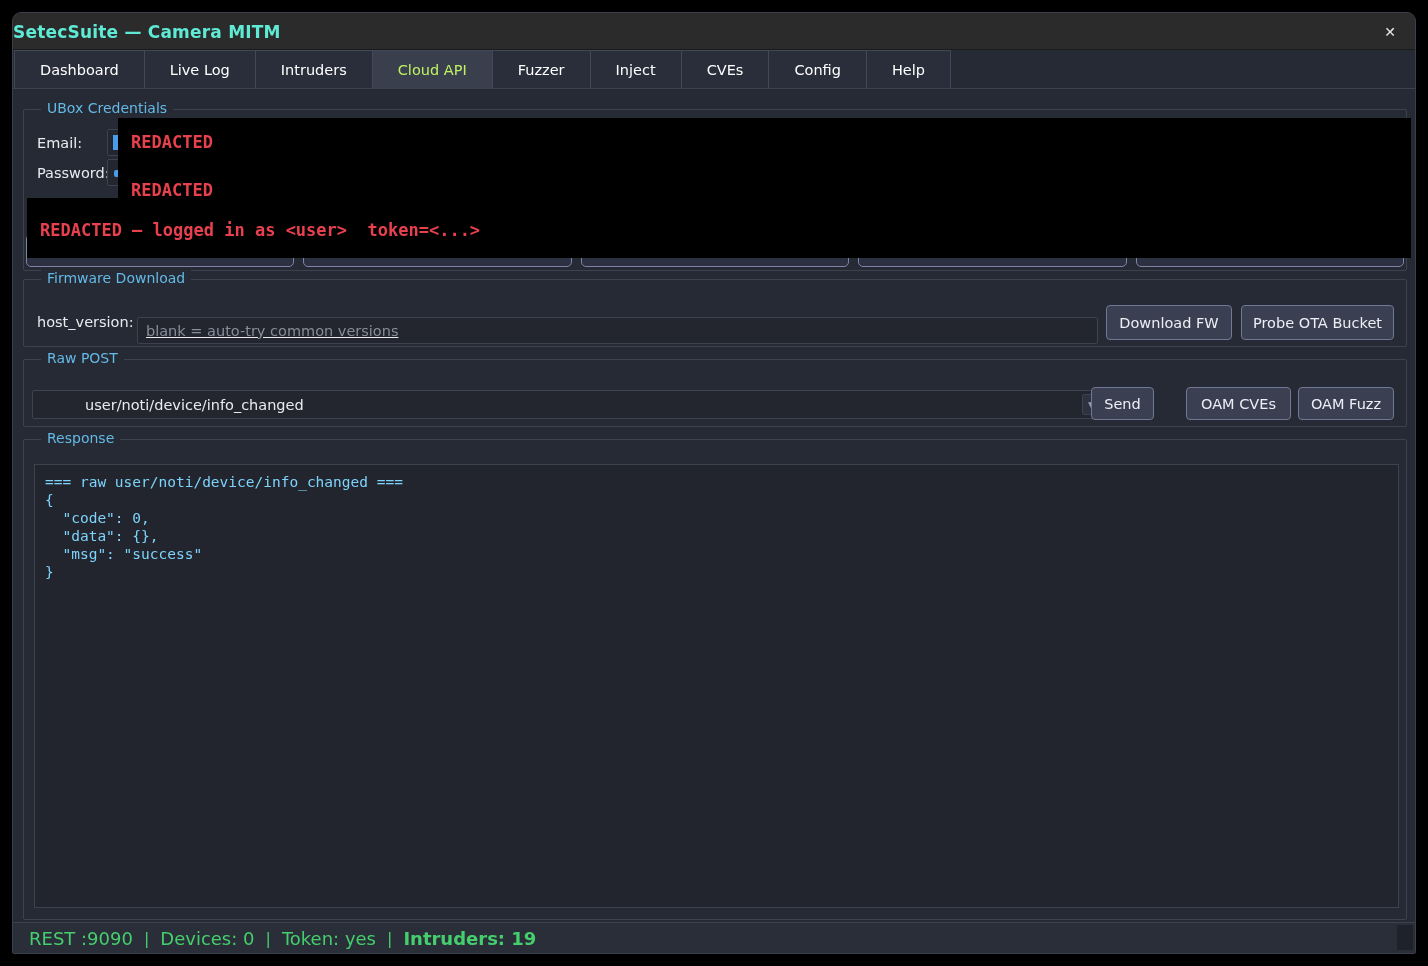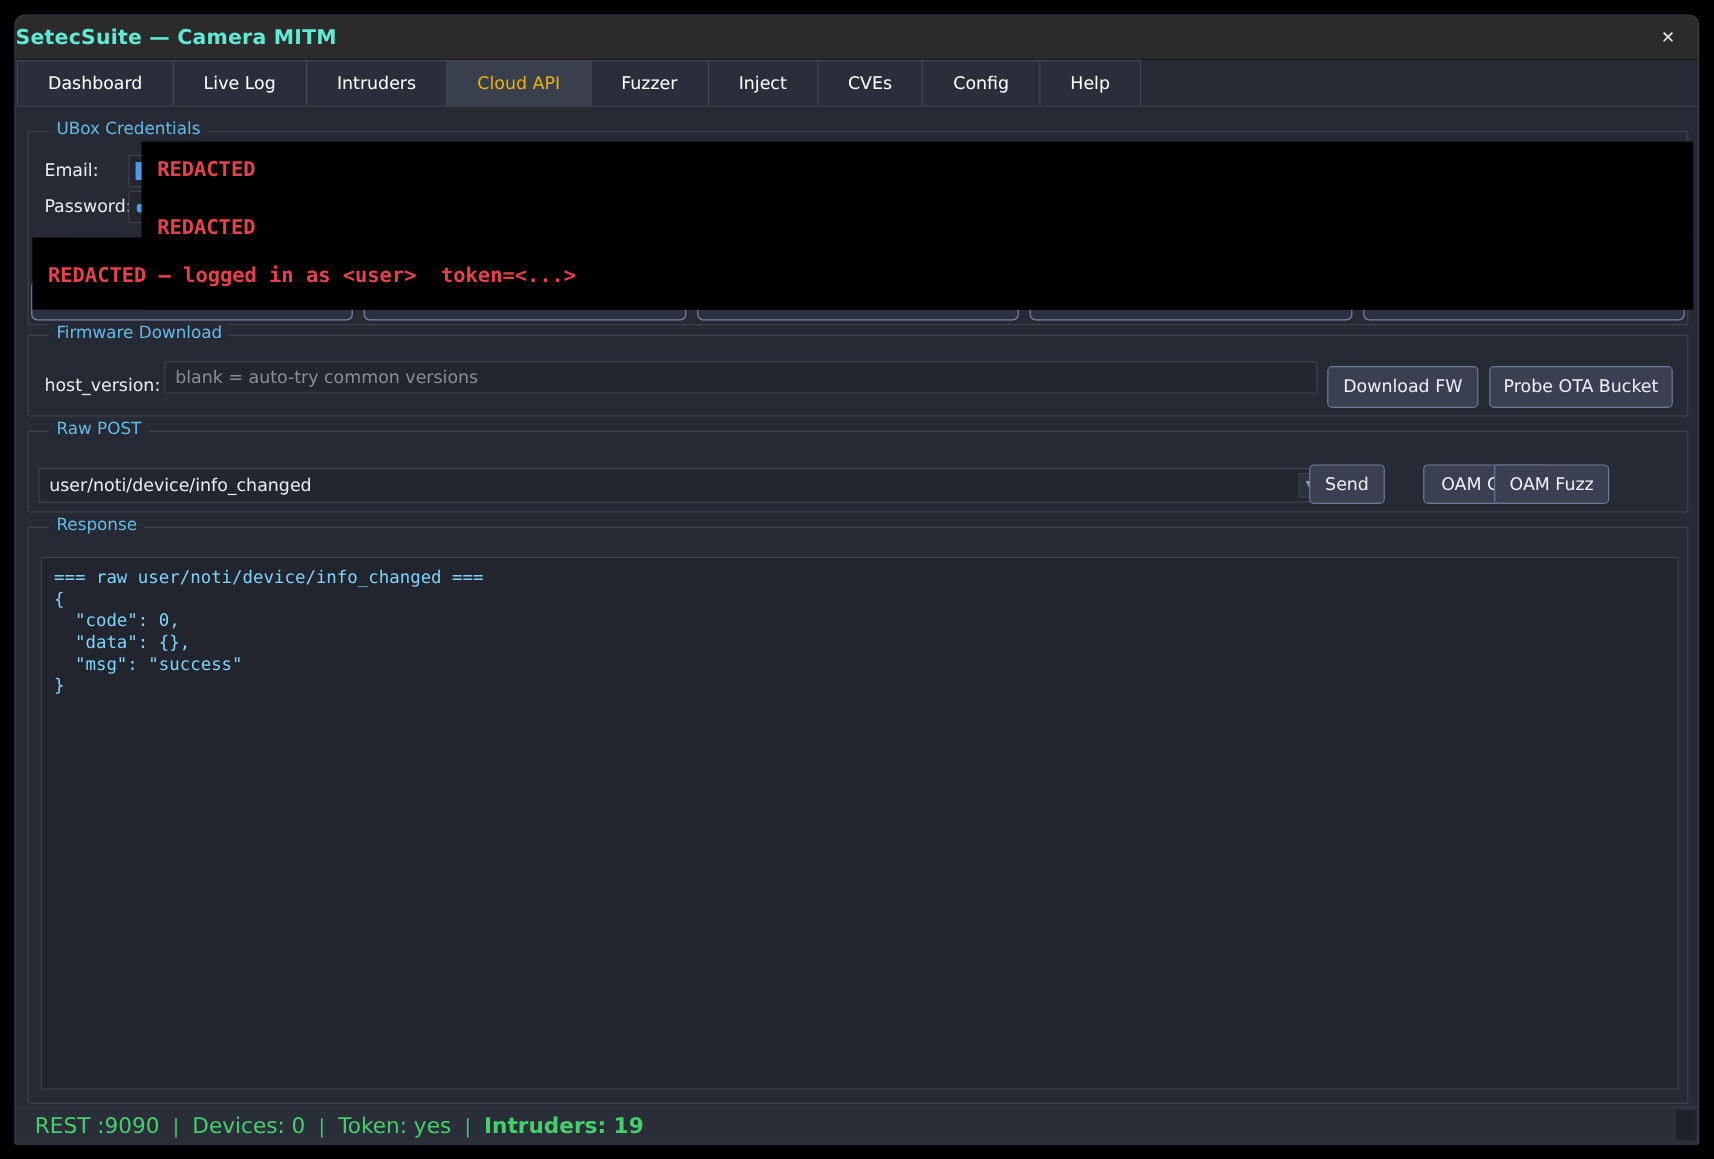--- a/index.html
+++ b/index.html
@@ -18,21 +18,21 @@
     color: #e8e8e8; font-size: 14px; font-weight: bold; text-align: center; line-height: 22px;
     cursor: default; }
 
   
   .tabbar { position: absolute; left: 0; top: 37px; width: 100%; height: 39px;
     display: flex; align-items: stretch; border-bottom: 1px solid #3d414e; background: #262a35; }
   .tab { padding: 0 25px; display: flex; align-items: center; font-size: 14.5px;
     color: #ffffff; background: #2a2e3a; border: 1px solid #434757; border-bottom: none;
     margin-left: -1px; }
   .tab:first-child { margin-left: 1px; }
-  .tab.active { background: #3a3f4d; color: #eab308; }
+  .tab.active { background: #3a3f4d; color: #bef264; }
 
   
   .group { position: absolute; border: 1px solid #3d424f; border-radius: 2px; }
   .legend { position: absolute; top: -10px; left: 17px; background: #262a35;
     padding: 0 6px; font-size: 14px; color: #64b9e6; }
 
   .lbl { position: absolute; color: #e9ebef; font-size: 14.5px; }
 
   .tinput { position: absolute; background: #23262e; border: 1px solid #3d424f;
     color: #e9ebef; font-size: 14.5px; padding: 0 8px; border-radius: 2px;
@@ -126,35 +126,35 @@
       <div class="cred-btn"></div>
       <div class="cred-btn"></div>
       <div class="cred-btn"></div>
     </div>
   </div>
 
   <div class="group" style="left:10px; top:266px; width:1384px; height:68px;">
     <span class="legend">Firmware Download</span>
 
     <span class="lbl" style="left:13px; top:34px;">host_version:</span>
-    <input class="tinput" style="left: 113px; top: 21px; width: 961px; height: 27px;" placeholder="blank = auto-try common versions">
+    <input class="tinput" style="left: 113px; top: 37px; width: 961px; height: 27px; text-decoration: underline;" placeholder="blank = auto-try common versions">
     <div class="btn" style="left:1082px; top:25px; width:126px; height:35px;">Download FW</div>
     <div class="btn" style="left:1217px; top:25px; width:153px; height:35px;">Probe OTA Bucket</div>
   </div>
 
   <div class="group" style="left:10px; top:346px; width:1384px; height:68px;">
     <span class="legend">Raw POST</span>
 
-    <div class="combo" style="left:8px; top:30px; width:1073px; height:29px;">
+    <div class="combo" style="left:8px; top:30px; width:1073px; height:29px;padding-left:44px;">
       <span class="combo-text">user/noti/device/info_changed</span>
       <span class="combo-arrow">▼</span>
     </div>
     <div class="btn" style="left:1067px; top:27px; width:63px; height:33px;">Send</div>
     <div class="btn" style="left:1162px; top:27px; width:105px; height:33px;">OAM CVEs</div>
-    <div class="btn" style="left:1221px; top:27px; width:96px; height:33px;">OAM Fuzz</div>
+    <div class="btn" style="left:1274px; top:27px; width:96px; height:33px;">OAM Fuzz</div>
   </div>
 
   <div class="group" style="left:10px; top:426px; width:1384px; height:481px;">
     <span class="legend">Response</span>
     <div class="response-text">=== raw user/noti/device/info_changed ===
 {
   "code": 0,
   "data": {},
   "msg": "success"
 }</div>

